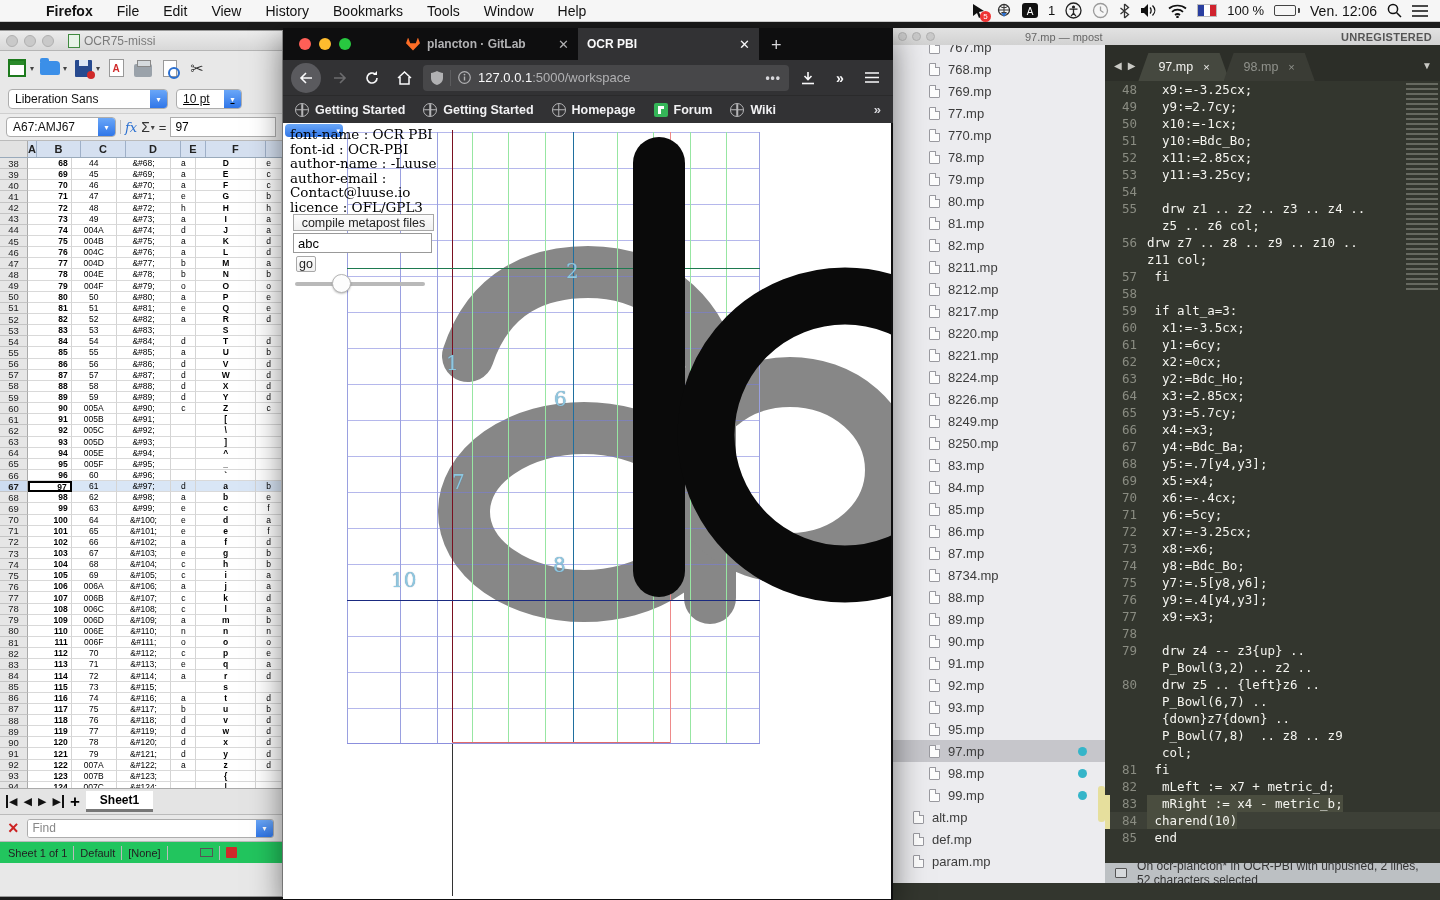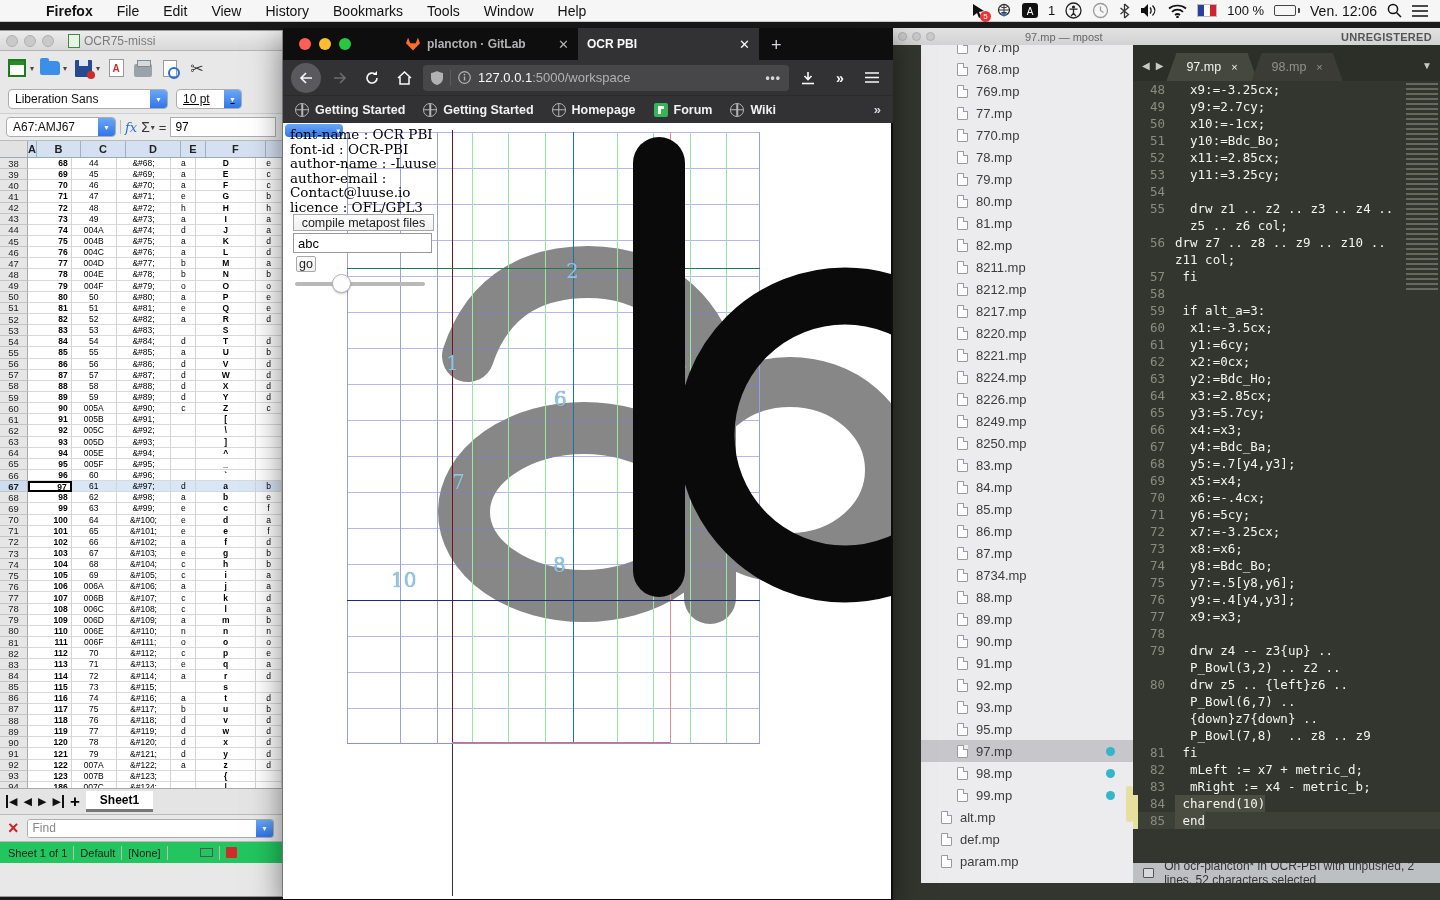--- a/index.html
+++ b/index.html
@@ -158,21 +158,21 @@
   .glabel:nth-child(7){left:390px; top:430px;}
   .glabel:nth-child(8){left:108px; top:445px;}
   svg.glyph { position:absolute; left:0; top:0; pointer-events:none; }
 
   
   #sublime { position:absolute; left:893px; top:28px; width:547px; height:872px; background:#33362e; overflow:hidden;}
   #st-title { height:17px; background:linear-gradient(#e2e2e2,#d2d2d2); display:flex; align-items:center; font-size:11px; color:#555;}
   #st-title .tl { width:9px; height:9px; margin-left:5px;}
   #st-title .t { margin-left:90px; color:#666;}
   #st-title .reg { margin-left:auto; margin-right:8px; color:#555; font-weight:bold; letter-spacing:.3px;}
-  #st-body { display:flex; height:838px;margin-left:28px; }
+  #st-body { display:flex; height:838px; }
   #st-sidebar { width:212px; background:#ececef; overflow:hidden; position:relative;}
   #file-list { margin-top:-9px; }
   .fitem { height:22px; display:flex; align-items:center; gap:8px; padding-left:36px; font-size:13px; color:#3c3c3c; position:relative;}
   .fitem:nth-child(n+36) { padding-left:20px; }
   .fitem:nth-child(33) { background:#c6c6cb; }
   .ficon { width:11px; height:13px; background:#fdfdfd; border:1px solid #9a9aa0; border-radius:1px; position:relative; flex-shrink:0;}
   .ficon:before { content:""; position:absolute; right:-1px; top:-1px; width:4px; height:4px; background:#ececef; border-left:1px solid #9a9aa0; border-bottom:1px solid #9a9aa0;}
   .fdot { display:none; width:9px; height:9px; border-radius:50%; background:#35b5c9; position:absolute; right:18px;}
   .fitem:nth-child(33) .fdot, .fitem:nth-child(34) .fdot, .fitem:nth-child(35) .fdot { display:block; }
   #sb-scroll { position:absolute; right:0; top:741px; width:7px; height:36px; background:#e6df9d; border-radius:3px;}
@@ -859,21 +859,21 @@
         <div class="rh">93</div>
         <div class="cell ca">123</div>
         <div class="cell cb">007B</div>
         <div class="cell cc">&amp;#123;</div>
         <div class="cell cd"></div>
         <div class="cell ce">{</div>
         <div class="cell cf"></div>
       </div>
         <div class="srow">
         <div class="rh">94</div>
-        <div class="cell ca">186</div>
+        <div class="cell ca">124</div>
         <div class="cell cb">007C</div>
         <div class="cell cc">&amp;#124;</div>
         <div class="cell cd"></div>
         <div class="cell ce">|</div>
         <div class="cell cf"></div>
       </div>
       </div>
   </div>
   <div id="sheet-tabs">
     <span class="navarr" style="border-left:2px solid #111; padding-left:1px;">◀</span>
@@ -1429,20 +1429,24 @@
           </div>
             <div class="crow">
             <span class="gut"></span>
             <span class="ct">  {down}z7{down} ..</span>
           </div>
             <div class="crow">
             <span class="gut"></span>
             <span class="ct">  P_Bowl(7,8)  .. z8 .. z9</span>
           </div>
             <div class="crow">
+            <span class="gut"></span>
+            <span class="ct">  col;</span>
+          </div>
+            <div class="crow">
             <span class="gut">81</span>
             <span class="ct"> fi</span>
           </div>
             <div class="crow">
             <span class="gut">82</span>
             <span class="ct">  mLeft := x7 + metric_d;</span>
           </div>
             <div class="crow">
             <span class="gut">83</span>
             <span class="ct">  mRight := x4 - metric_b;</span>

